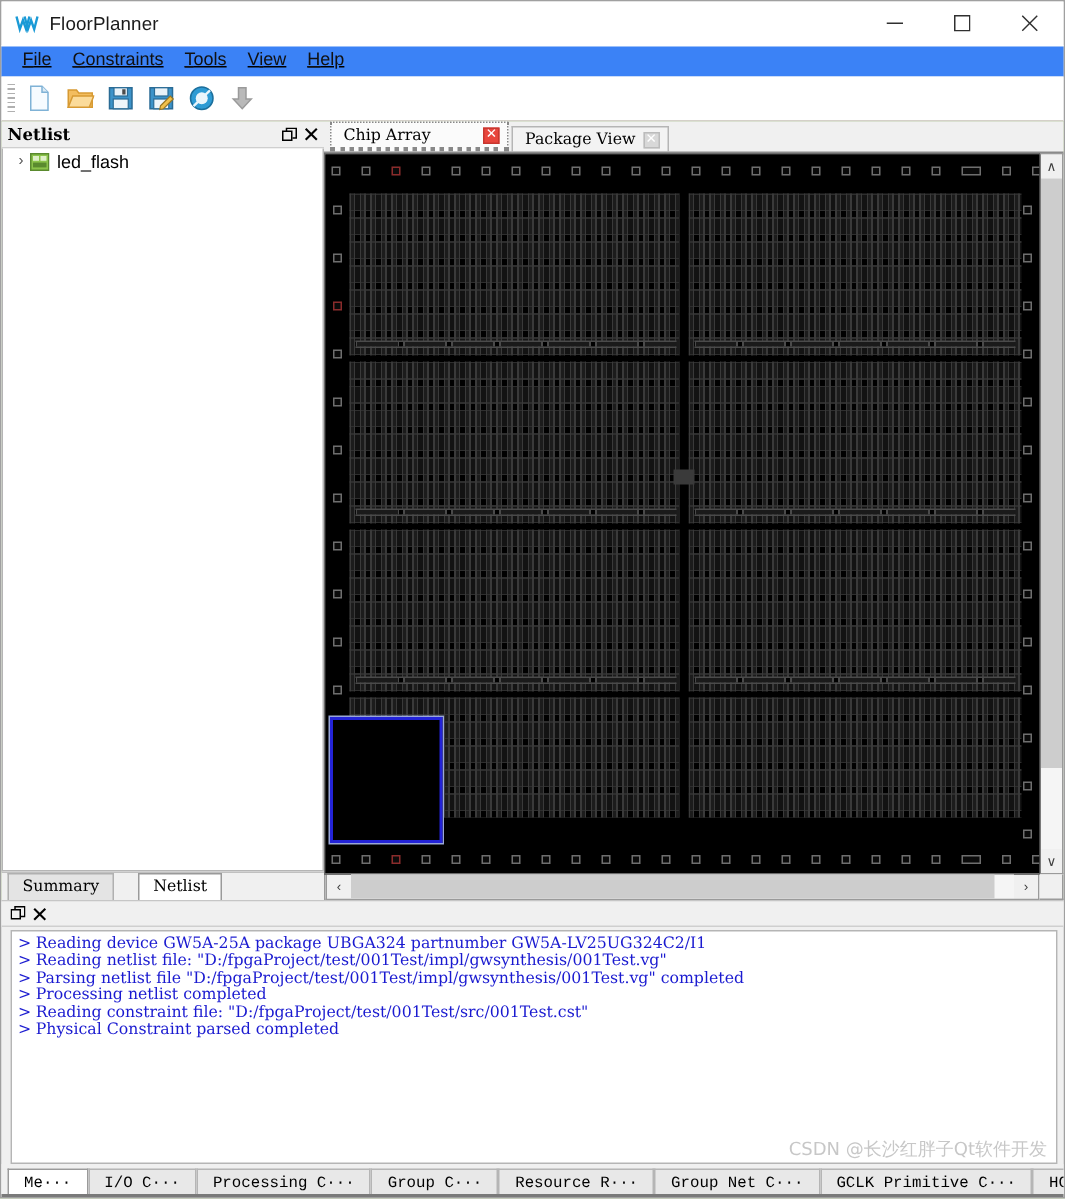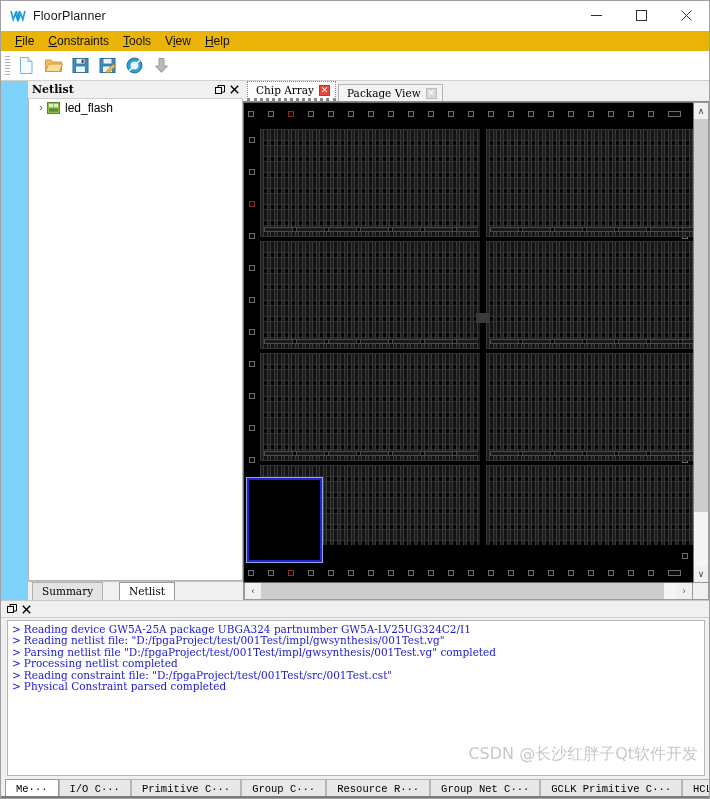--- a/index.html
+++ b/index.html
@@ -48,25 +48,26 @@
   .wc {
     width: 45px; height: 30px;
     display: flex; align-items: center; justify-content: center;
     color: #303030;
   }
   .wc svg { display:block; }
 
   
   .menubar {
     height: 20px;
-    background: #eab308;
+    background: #3b82f6;
     display: flex;
-    align-items: center;
+    align-items: flex-start;
     padding-left: 8px;
     flex: 0 0 auto;
+    text-decoration: underline;
   }
   .menuitem {
     font-size: 12px;
     color: #111;
     padding: 1px 8px 1px 6px;
     white-space: nowrap;
   }
   .menuitem u { text-decoration: underline; }
 
   
@@ -90,22 +91,21 @@
     display: flex; align-items: center; justify-content: center;
     margin-right: 1px;
   }
   .tbtn svg { display:block; }
 
   
   .mainrow {
     flex: 1 1 auto;
     display: flex;
     min-height: 0;
-    background: #7dd3fc;
-    padding-left: 27px;
+    background: #4d7c0f;
   }
   .leftpanel {
     width: 215px;
     display: flex; flex-direction: column;
     background: #f0f0f0;
     flex: 0 0 auto;
   }
   .dockheader {
     height: 18px;
     display: flex; align-items: center;
@@ -192,21 +192,21 @@
     font-family: "DejaVu Serif", "Liberation Serif", serif;
     font-size: 10.5px;
     padding: 2px 5px 2px 8px;
     background: #f3f3f3;
     border: 1px solid #b5b5b5;
     border-bottom: none;
     margin-right: 2px;
     white-space: nowrap;
     color: #000;
   }
-  .vtab.active { background:#fbfbfb; border-style: dotted; border-color:#888; }
+  .vtab.active { background:#fbfbfb; border-style: dotted; border-color:#888;gap:30px; }
   .vtab .tab-x {
     width: 11px; height: 11px;
     margin-left: 5px;
     display:flex; align-items:center; justify-content:center;
     font-size: 9px; line-height:1;
     color: #fff;
     background: #d8d8d8;
     border: 1px solid #bbb;
   }
   .vtab.active .tab-x { background:#e8453c; border-color:#c8372f; }
@@ -342,22 +342,22 @@
   .msgline {
     font-family: "DejaVu Serif", "Liberation Serif", serif;
     font-size: 10.5px;
     color: #1a1ad0;
     line-height: 11.4px;
     white-space: nowrap;
   }
   .msgline .chev { color:#1a1ad0; margin-right:3px; }
   .watermark {
     position: absolute;
-    right: 6px; bottom: 10px;
-    font-size: 16px;
+    right: 6px; bottom: 0;
+    font-size: 12px;
     color: rgba(130,130,130,0.45);
     white-space: nowrap;
     pointer-events: none;
     font-family: "DejaVu Sans", sans-serif;
   }
 
   .bottomtabs {
     height: 22px;
     display: flex; align-items: flex-end;
     background: #f0f0f0;
@@ -683,21 +683,21 @@
       <div class="msgline"><span class="chev">&gt;</span><span>Parsing netlist file "D:/fpgaProject/test/001Test/impl/gwsynthesis/001Test.vg" completed</span></div>
       <div class="msgline"><span class="chev">&gt;</span><span>Processing netlist completed</span></div>
       <div class="msgline"><span class="chev">&gt;</span><span>Reading constraint file: "D:/fpgaProject/test/001Test/src/001Test.cst"</span></div>
       <div class="msgline"><span class="chev">&gt;</span><span>Physical Constraint parsed completed</span></div>
       <div class="watermark">CSDN @长沙红胖子Qt软件开发</div>
     </div>
 
     <div class="bottomtabs">
       <div class="btab active">Me···</div>
       <div class="btab">I/O C···</div>
-      <div class="btab">Primitive C···</div>
+      <div class="btab">Processing C···</div>
       <div class="btab">Group C···</div>
       <div class="btab">Resource R···</div>
       <div class="btab">Group Net C···</div>
       <div class="btab">GCLK Primitive C···</div>
       <div class="btab">HCLK Primitive C···</div>
 
     </div>
   </div>
 
 </div>

